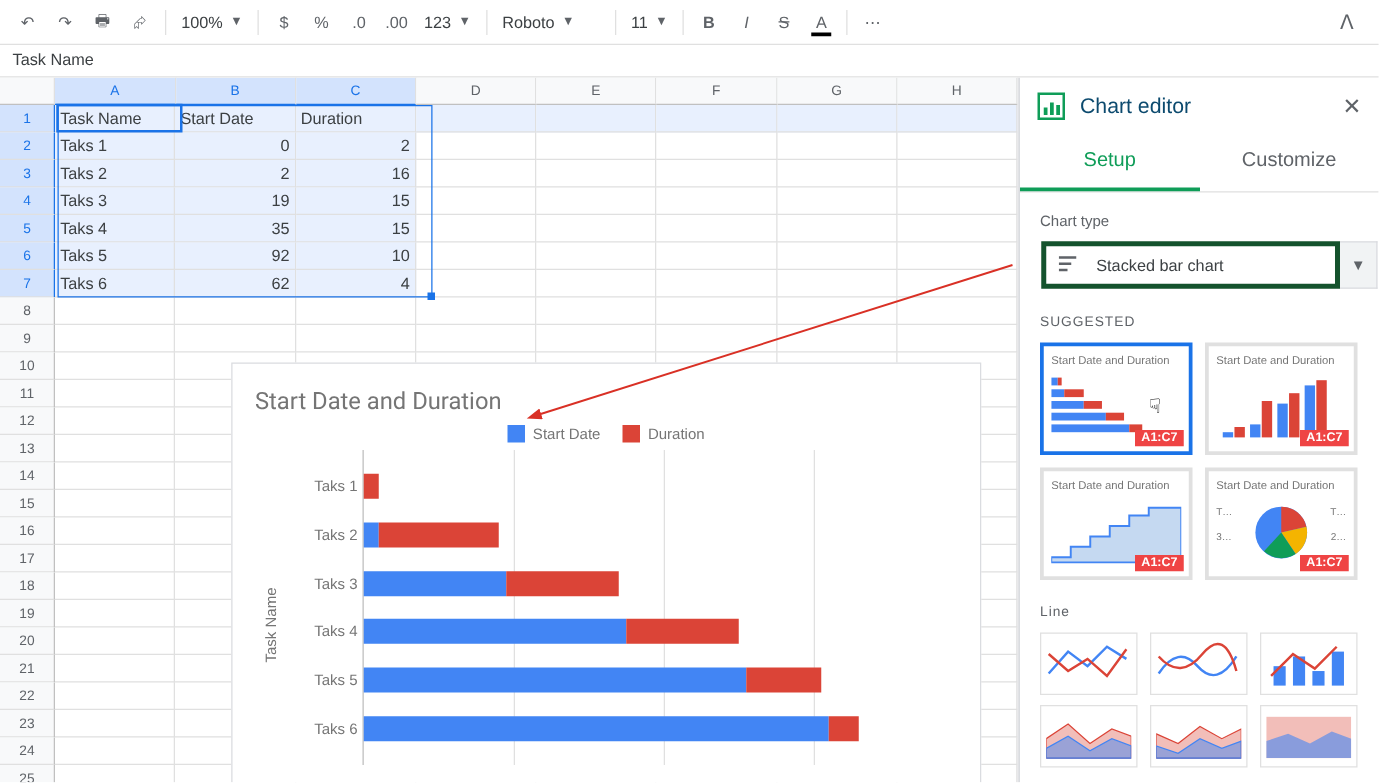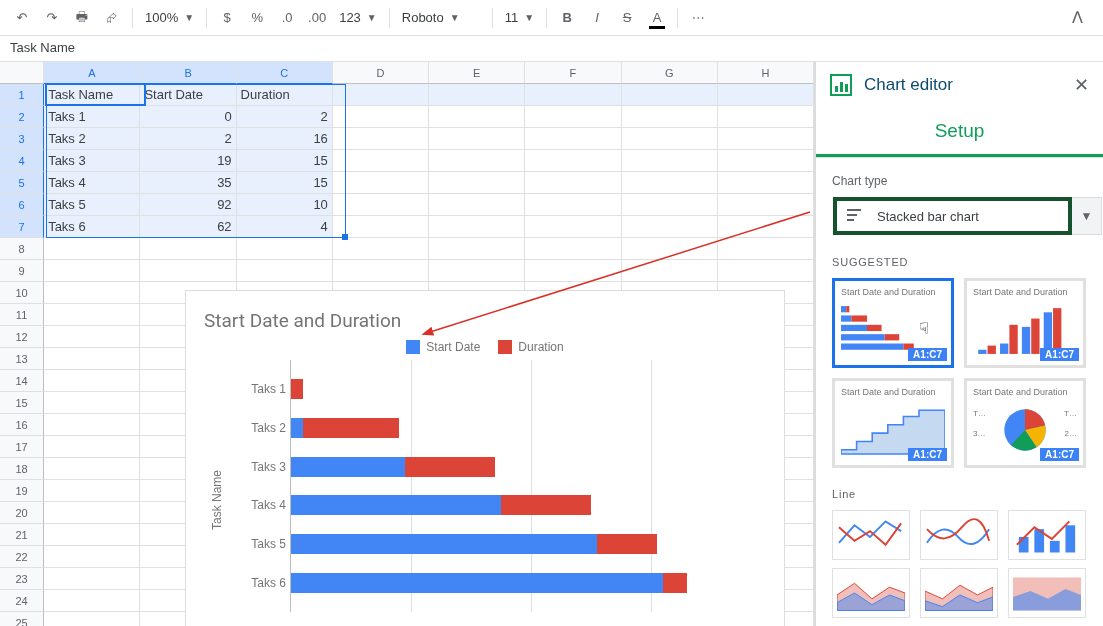--- a/index.html
+++ b/index.html
@@ -65,34 +65,34 @@
 .anno-arrow { position:absolute; pointer-events:none; }
 
 
 .sidebar { width: 288px; display:flex; flex-direction:column; border-left:1px solid #dadce0; }
 .sb-header { display:flex; align-items:center; gap: 12px; padding: 12px 14px 12px 14px; }
 .sb-header .logo { width:22px; height:22px; border:2px solid #0f9d58; display:flex; align-items:flex-end; justify-content:center; gap:2px; padding:2px; }
 .sb-header .logo span { width:3px; background:#0f9d58; }
 .sb-title { font-size: 17px; color:#0c4a6e; flex:1; }
 .sb-close { font-size:18px; color:#5f6368; cursor:pointer; }
 .sb-tabs { display:flex; border-bottom: 1px solid #e0e0e0; }
-.sb-tab { flex:1; text-align:center; padding: 12px 0; font-size: 19px; color:#5f6368; cursor:pointer; }
+.sb-tab { flex:1; text-align:center; padding: 12px 0; font-size: 16px; color:#5f6368; cursor:pointer; }
 .sb-tab.active { color:#0f9d58; font-weight:500; border-bottom: 3px solid #0f9d58; }
 .sb-body { flex:1; overflow-y:auto; padding: 16px 0 0 16px; }
 .sb-label { font-size: 12px; color:#5f6368; margin-bottom: 8px; }
 .chart-type-sel { display:flex; align-items:center; border:1px solid #fff; height: 40px; }
 .chart-type-main { flex:1; display:flex; align-items:center; gap:12px; padding: 0 10px; border:4px solid #14532d; height:100%; }
 .chart-type-main .ico { color:#5f6368; }
 .chart-type-dd { width: 30px; height:100%; border:1px solid #dadce0; border-left:none; display:flex; align-items:center; justify-content:center; color:#5f6368; cursor:pointer; background:#f1f3f4; font-size:12px; }
 .sb-section-title { font-size: 11px; letter-spacing: .8px; color:#5f6368; margin: 20px 0 10px 0; }
 .thumbs { display:flex; flex-wrap:wrap; gap: 10px; }
 .thumb { width: 122px; height: 90px; border: 3px solid #e0e0e0; position:relative; padding: 6px; cursor:pointer; background:#fff; }
 .thumb.sel { border-color:#1a73e8; }
 .thumb-title { font-size:9px; color:#757575; margin-bottom:4px; white-space:nowrap; overflow:hidden; }
-.thumb-badge { position:absolute; right:4px; bottom:4px; background:#3b82f6; color:#fff; font-size:10px; font-weight:bold; padding: 1px 5px; }
+.thumb-badge { position:absolute; right:4px; bottom:4px; background:#ef4444; color:#fff; font-size:10px; font-weight:bold; padding: 1px 5px; }
 .mini-svg { width:100%; height:58px; }
 .cursor-hand { position:absolute; right:22px; top:38px; font-size:16px; color:#000; }
 .small-thumbs { display:flex; gap:10px; margin-top: 8px; }
 .small-thumb { width: 78px; height: 50px; border:1px solid #e0e0e0; cursor:pointer; padding:4px; }
 .small-thumb svg { width:100%; height:100%; }
 </style>
 </head>
 <body>
 
 <div class="app">
@@ -512,20 +512,21 @@
         <div class="logo">
             <span style="height:40%"></span>
             <span style="height:70%"></span>
             <span style="height:55%"></span>
           </div>
         <div class="sb-title">Chart editor</div>
         <div class="sb-close">✕</div>
       </div>
       <div class="sb-tabs">
         <div class="sb-tab active">Setup</div>
+        <div class="sb-tab">Customize</div>
       </div>
       <div class="sb-body">
         <div class="sb-label">Chart type</div>
         <div class="chart-type-sel">
           <div class="chart-type-main">
             <span class="ico">
               <svg width="18" height="14" viewBox="0 0 18 14">
                   <rect x="0" y="1" width="14" height="2" fill="#5f6368"></rect>
                   <rect x="0" y="6" width="10" height="2" fill="#5f6368"></rect>
                   <rect x="0" y="11" width="7" height="2" fill="#5f6368"></rect>

